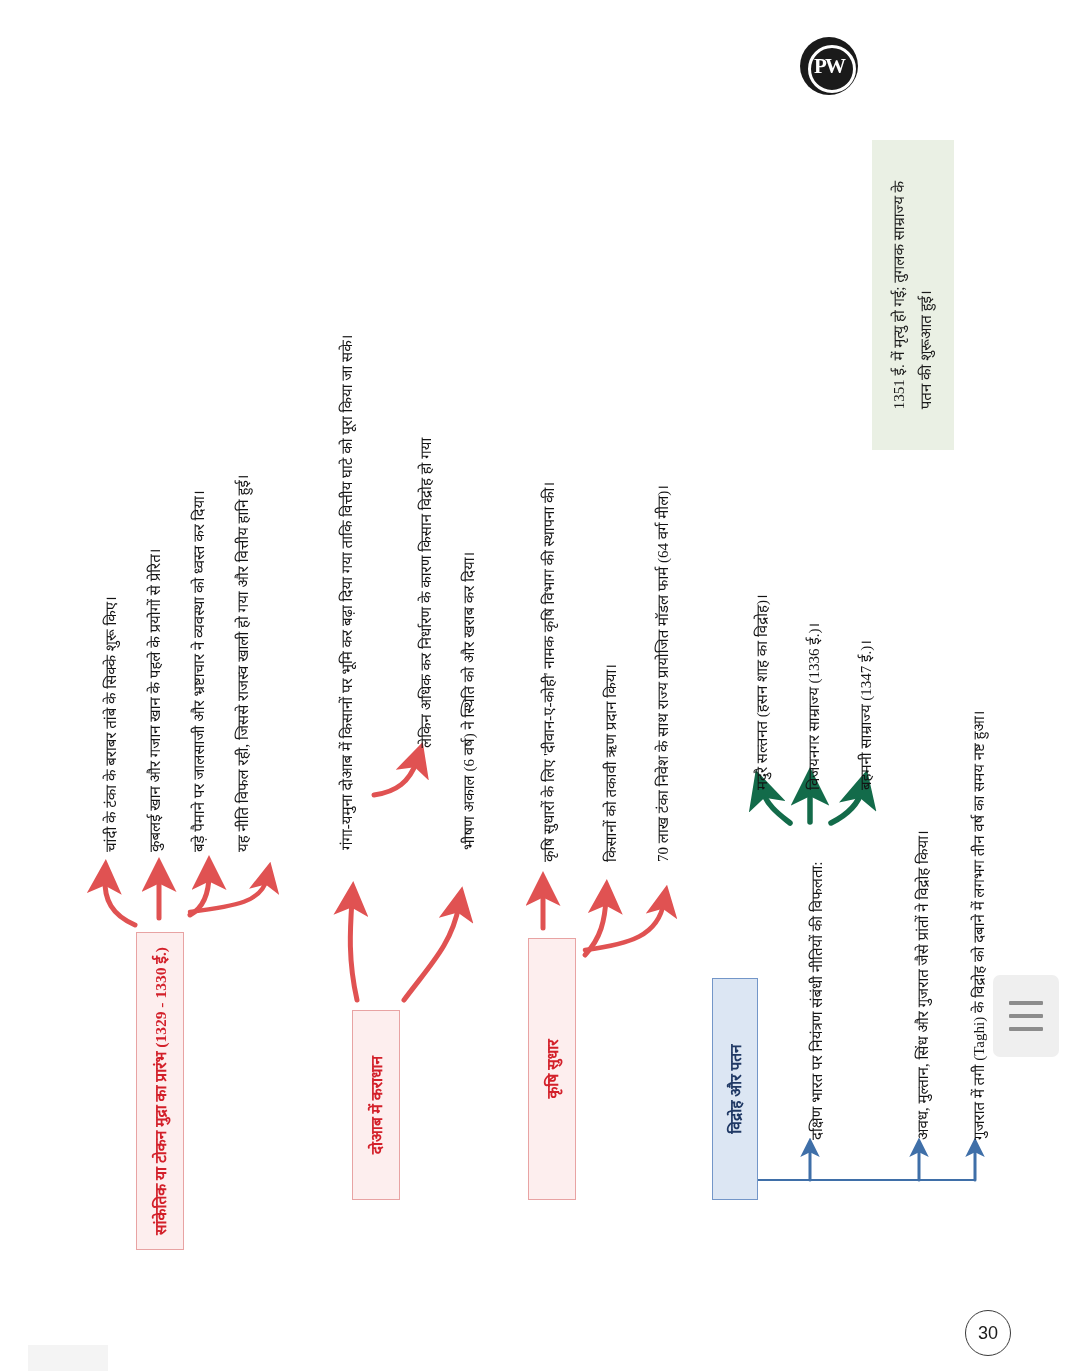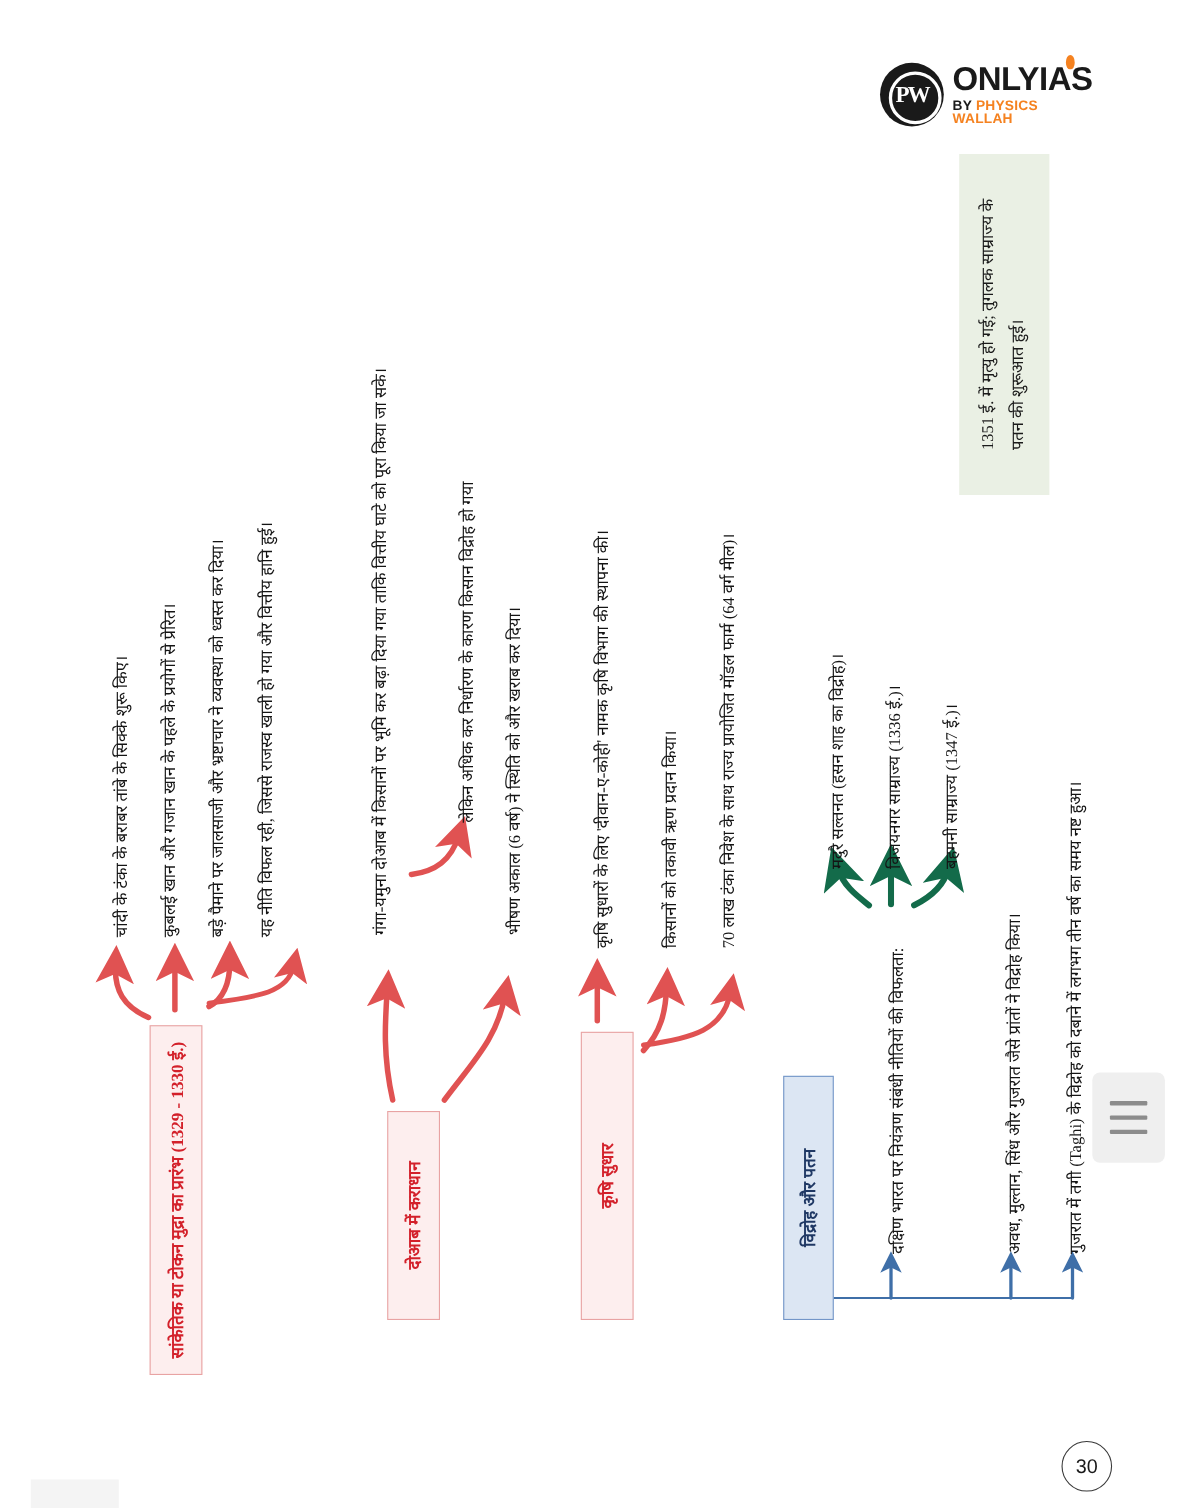--- a/index.html
+++ b/index.html
@@ -12,21 +12,21 @@
     position: relative;
     font-family: "Liberation Serif", "DejaVu Serif", serif;
     overflow: hidden;
   }
 
   
   #logo {
     position: absolute;
     left: 800px; top: 36px;
     width: 200px; height: 60px;
-    display: flex; align-items: center; gap: 8px; margin-top: 20px;
+    display: flex; align-items: center; gap: 8px;
   }
   #logo .pw-mark {
     width: 58px; height: 58px; border-radius: 50%;
     background: #1a1a1a;
     position: relative; flex: 0 0 auto;
   }
   #logo .pw-mark::after {
     content: "";
     position: absolute; left: 8px; top: 8px;
     width: 42px; height: 42px; border-radius: 50%;
@@ -184,29 +184,20 @@
   <path d="M756,1180 L975,1180" stroke="#3f6fa8" stroke-width="1.8" fill="none"></path>
   <path d="M810,1180 L810,1148" stroke="#3f6fa8" stroke-width="3" fill="none" stroke-linecap="round" marker-end="url(#ah-blue)"></path>
   <path d="M919,1180 L919,1148" stroke="#3f6fa8" stroke-width="3" fill="none" stroke-linecap="round" marker-end="url(#ah-blue)"></path>
   <path d="M975,1180 L975,1148" stroke="#3f6fa8" stroke-width="3" fill="none" stroke-linecap="round" marker-end="url(#ah-blue)"></path>
 </svg>
 
 <div id="logo">
   <div class="pw-mark">
     <span class="pw-letters">PW</span>
   </div>
-  <div class="wordmark">
-    <span class="wm-top">
-      <span>ONLYIAS</span>
-      <span class="dot"></span>
-    </span>
-    <span class="wm-bot">
-      <span class="by">BY </span><span class="pwname">PHYSICS WALLAH</span>
-    </span>
-  </div>
 </div>
 
 <div class="green-callout" style="left:872px; top:140px; width:82px; height:310px;">
   <div class="callout-text">
     <div>1351 ई. में मृत्यु हो गई; तुगलक साम्राज्य के</div>
     <div>पतन की शुरूआत हुई।</div>
   </div>
 </div>
 
 <div class="node-box box-red" style="left:136px; top:932px; width:48px; height:318px;">

